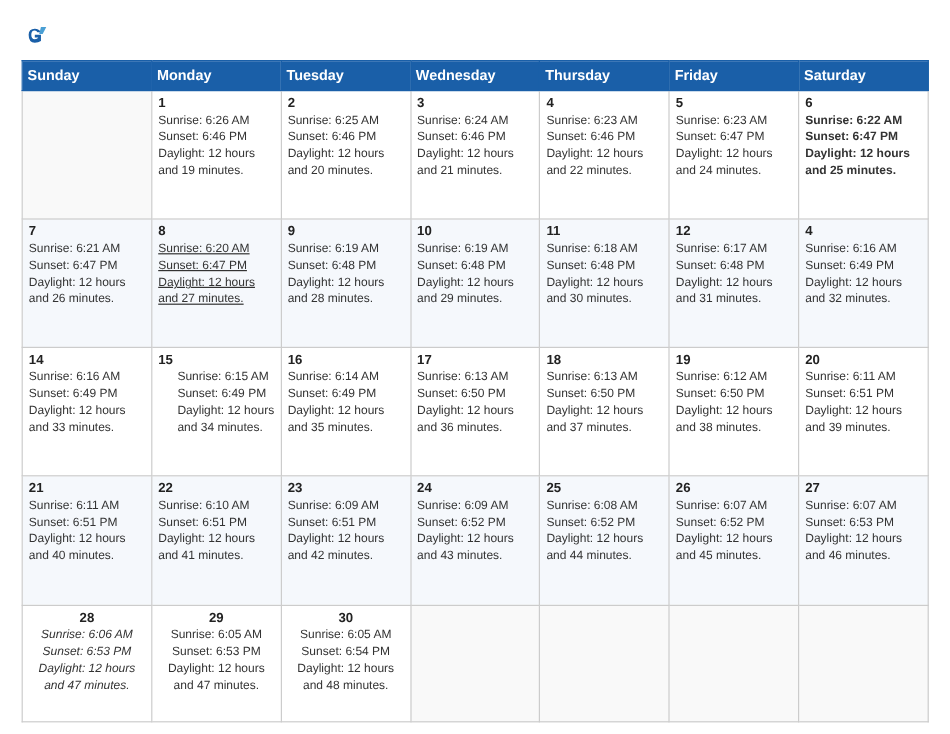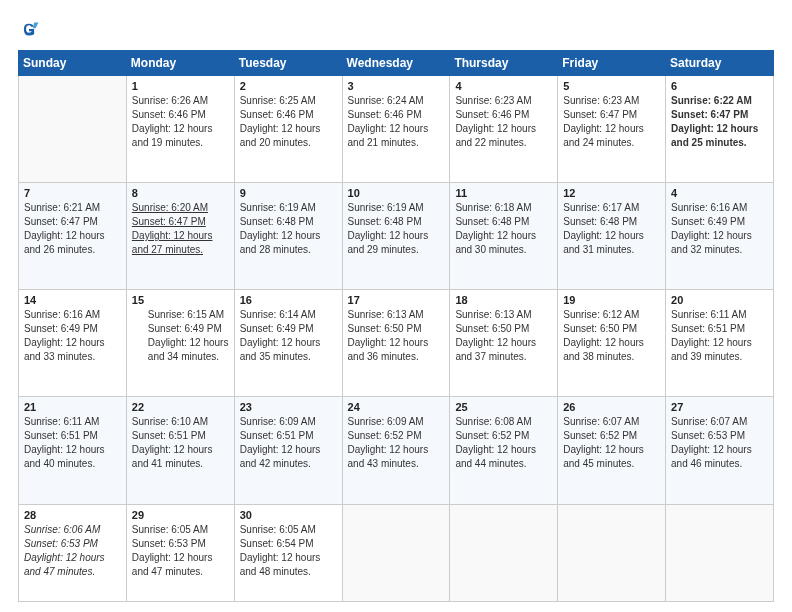--- a/index.html
+++ b/index.html
@@ -89,21 +89,21 @@
       display: block;
       margin-bottom: 2px;
     }
     .day-info {
       font-size: 10px;
       color: #333;
       line-height: 1.4;
     }
     .calendar tr { height: auto; }
     .week-row td { height: 88px; }
-    .last-row td { height: 80px; }
+    .last-row td { height: 80px; text-align: center; }
   </style>
 </head>
 <body>
 
 <div class="page">
   <div class="header">
     <div class="logo">
       <svg class="logo-icon" viewBox="0 0 30 30">
         <path d="M8 15 Q8 8 15 8 Q20 8 22 12 L18 12 Q17 10 15 10 Q11 10 11 15 Q11 20 15 20 Q18 20 19 18 L15 18 L15 15 L22 15 L22 22 Q19 24 15 24 Q8 24 8 15Z" fill="#1a5fa8"></path>
         <path d="M22 6 L28 6 L24 14 L20 14Z" fill="#4a9fd4"></path>

